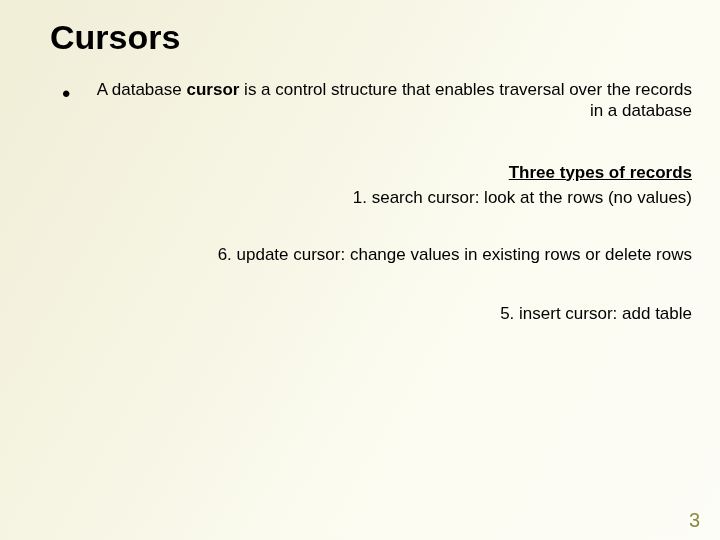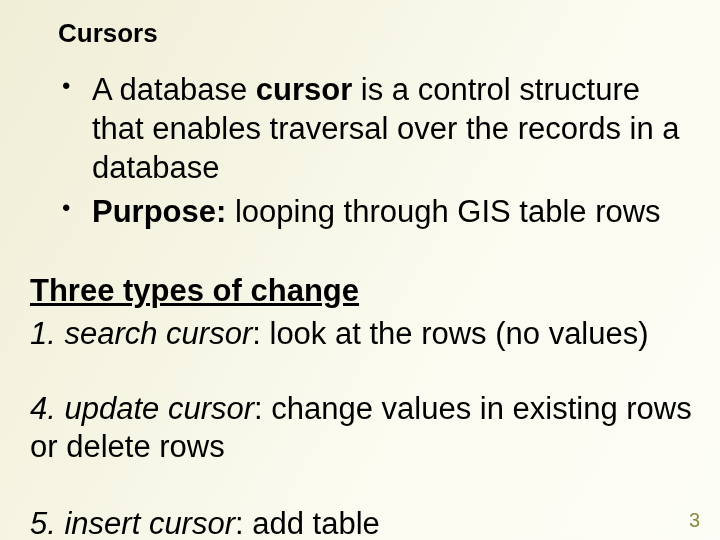--- a/index.html
+++ b/index.html
@@ -11,27 +11,28 @@
   }
   body {
     background: linear-gradient(120deg, #f0eed6 0%, #f6f5e4 35%, #fbfbf0 60%, #fdfdf7 100%);
     font-family: Arial, Helvetica, sans-serif;
     color: #000;
     position: relative;
     box-sizing: border-box;
     padding: 18px 28px 0 28px;
   }
   .title {
-    font-size: 26px;
+    font-size: 34px;
     font-weight: 700;
-    margin: 0 0 22px 30px;
+    margin: 0 0 22px 22px;
   }
   .body-text {
-    font-size: 31px;
+    font-size: 17px;
     line-height: 1.25;
+    text-align: right;
   }
   ul.bullets {
     list-style: none;
     padding: 0;
     margin: 0 0 40px 28px;
   }
   ul.bullets li {
     position: relative;
     padding-left: 36px;
     margin-bottom: 6px;
@@ -46,50 +47,47 @@
   .section-head {
     font-weight: 700;
     text-decoration: underline;
     margin: 0 0 4px 2px;
   }
   .num-item {
     margin: 0 0 38px 2px;
   }
   .num-item.tight { margin-bottom: 36px; }
   .bold { font-weight: 700; }
-  .ital { font-style: italic; }
+  .ital { }
   .page-num {
     position: absolute;
     right: 20px;
     bottom: 8px;
     font-size: 20px;
     color: #8a8a40;
   }
 </style>
 </head>
 <body>
 
 <h1 class="title">Cursors</h1>
 
 <ul class="bullets body-text">
   <li>
     <span>A database </span><span class="bold">cursor</span><span> is a control structure that enables traversal over the records in a database</span>
   </li>
-  <li>
-    <span class="bold">Purpose:</span><span> looping through GIS table rows</span>
-  </li>
 </ul>
 
-<div class="body-text section-head">Three types of change</div>
+<div class="body-text section-head">Three types of records</div>
 
 <div class="body-text num-item tight">
   <span class="ital">1.  search cursor</span><span>:  look at the rows (no values)</span>
 </div>
 
 <div class="body-text num-item">
-  <span class="ital">4. update cursor</span><span>: change values in existing rows or delete rows</span>
+  <span class="ital">6. update cursor</span><span>: change values in existing rows or delete rows</span>
 </div>
 
 <div class="body-text num-item">
   <span class="ital">5. insert cursor</span><span>:  add table</span>
 </div>
 
 <div class="page-num">3</div>
 
 </body></html>

